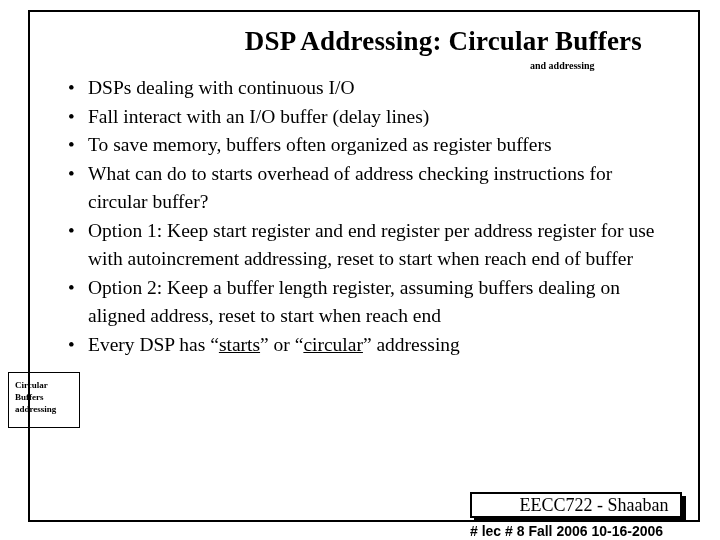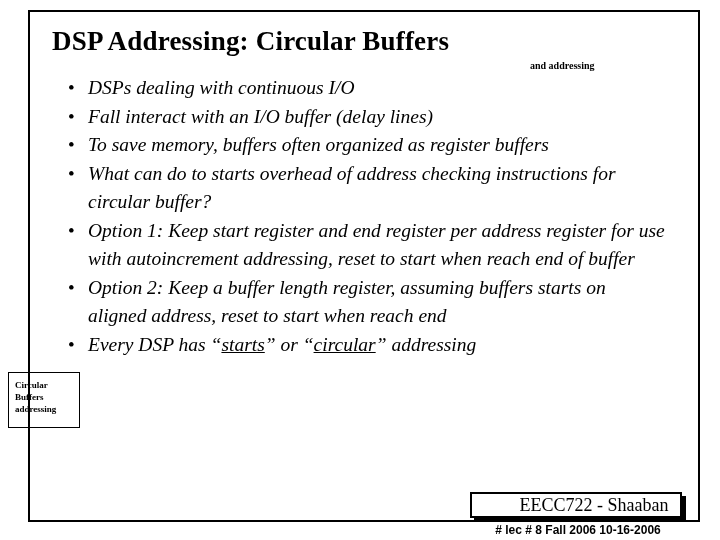--- a/index.html
+++ b/index.html
@@ -23,24 +23,24 @@
     position: absolute;
     left: 28px;
     top: 10px;
     width: 672px;
     height: 512px;
     border: 2px solid #000000;
     box-sizing: border-box;
   }
   .title {
     position: absolute;
-    left: 52px;
+    left: 42px;
     top: 26px;
     width: 600px;
-    text-align: left;
+    text-align: right;
     font-family: "Liberation Serif", serif;
     font-size: 27px;
     font-weight: bold;
     color: #000000;
     letter-spacing: 0.2px;
   }
   .subnote {
     position: absolute;
     left: 530px;
     top: 60px;
@@ -67,21 +67,20 @@
   }
   .bullet .dot {
     width: 20px;
     flex: 0 0 20px;
     text-align: left;
     font-size: 19px;
     line-height: 28.5px;
   }
   .bullet .btext {
     flex: 1 1 auto;
-    font-style: italic;
   }
   .side-label {
     position: absolute;
     left: 8px;
     top: 372px;
     width: 72px;
     height: 56px;
     border: 1px solid #000000;
     box-sizing: border-box;
     font-family: "Liberation Serif", serif;
@@ -116,23 +115,23 @@
     background: #000000;
     z-index: 0;
   }
   .footer-wrap { position: absolute; left:0; top:0; width:720px; height:540px; }
   .footer-box { z-index: 1; padding-left: 36px; }
   .footer-sub {
     position: absolute;
     left: 470px;
     top: 523px;
     width: 216px;
-    text-align: center;
+    text-align: left;
     font-family: "Liberation Sans", sans-serif;
-    font-size: 12px;
+    font-size: 14px;
     font-weight: bold;
     color: #000000;
     white-space: nowrap;
   }
   u { text-decoration: underline; }
 </style>
 </head>
 <body>
 
 <div class="slide">
@@ -165,21 +164,21 @@
       <span class="btext">What can do to starts overhead of address checking instructions for circular buffer?</span>
     </div>
 
     <div class="bullet">
       <span class="dot">•</span>
       <span class="btext">Option 1: Keep start register and end register per address register for use with autoincrement addressing, reset to start when reach end of buffer</span>
     </div>
 
     <div class="bullet">
       <span class="dot">•</span>
-      <span class="btext">Option 2: Keep a buffer length register, assuming buffers starts on aligned address, reset to start when reach end</span>
+      <span class="btext">Option 2: Keep a buffer length register, assuming buffers dealing on aligned address, reset to start when reach end</span>
     </div>
 
     <div class="bullet">
       <span class="dot">•</span>
       <span class="btext" id="last-bullet">Every DSP has “<u>starts</u>” or “<u>circular</u>” addressing</span>
     </div>
 
   </div>
 
   <div class="side-label">

